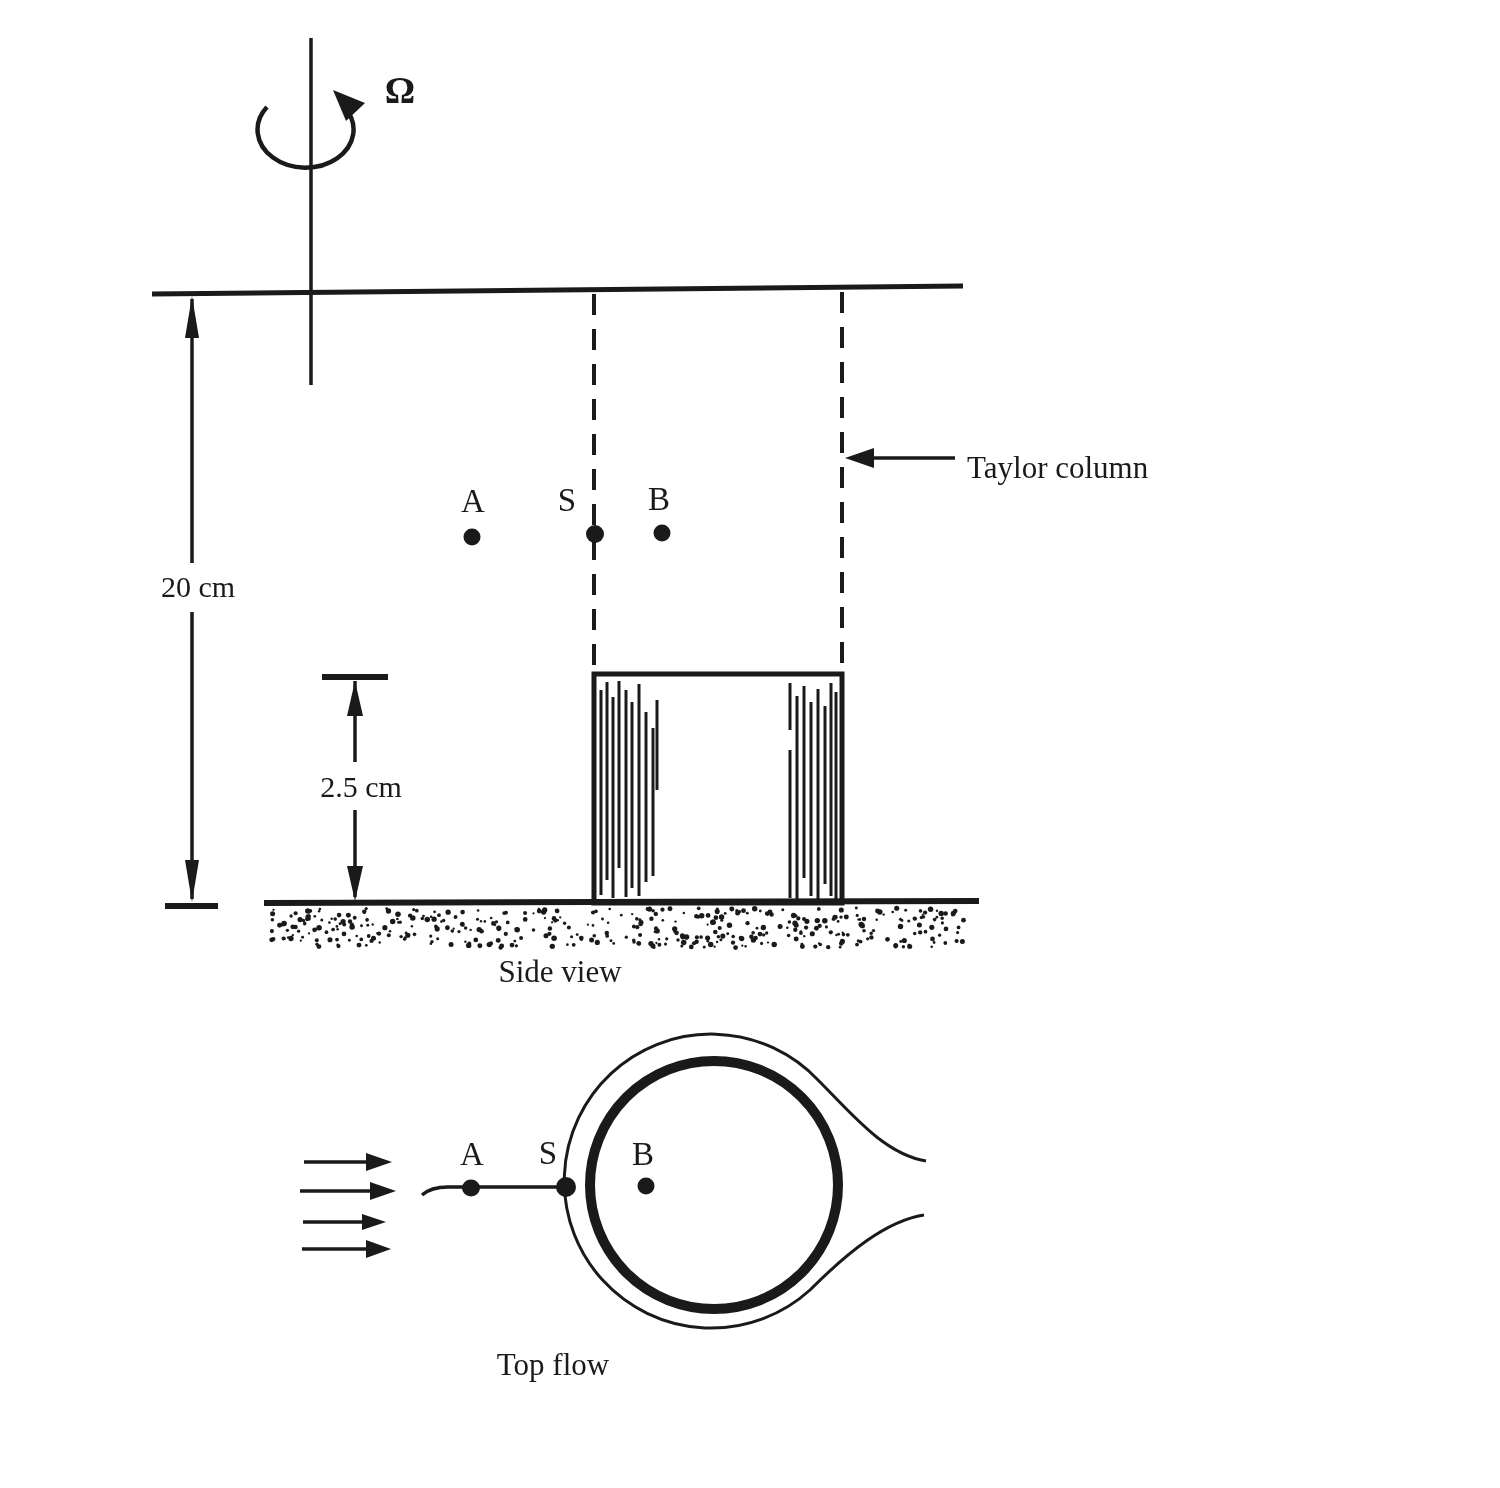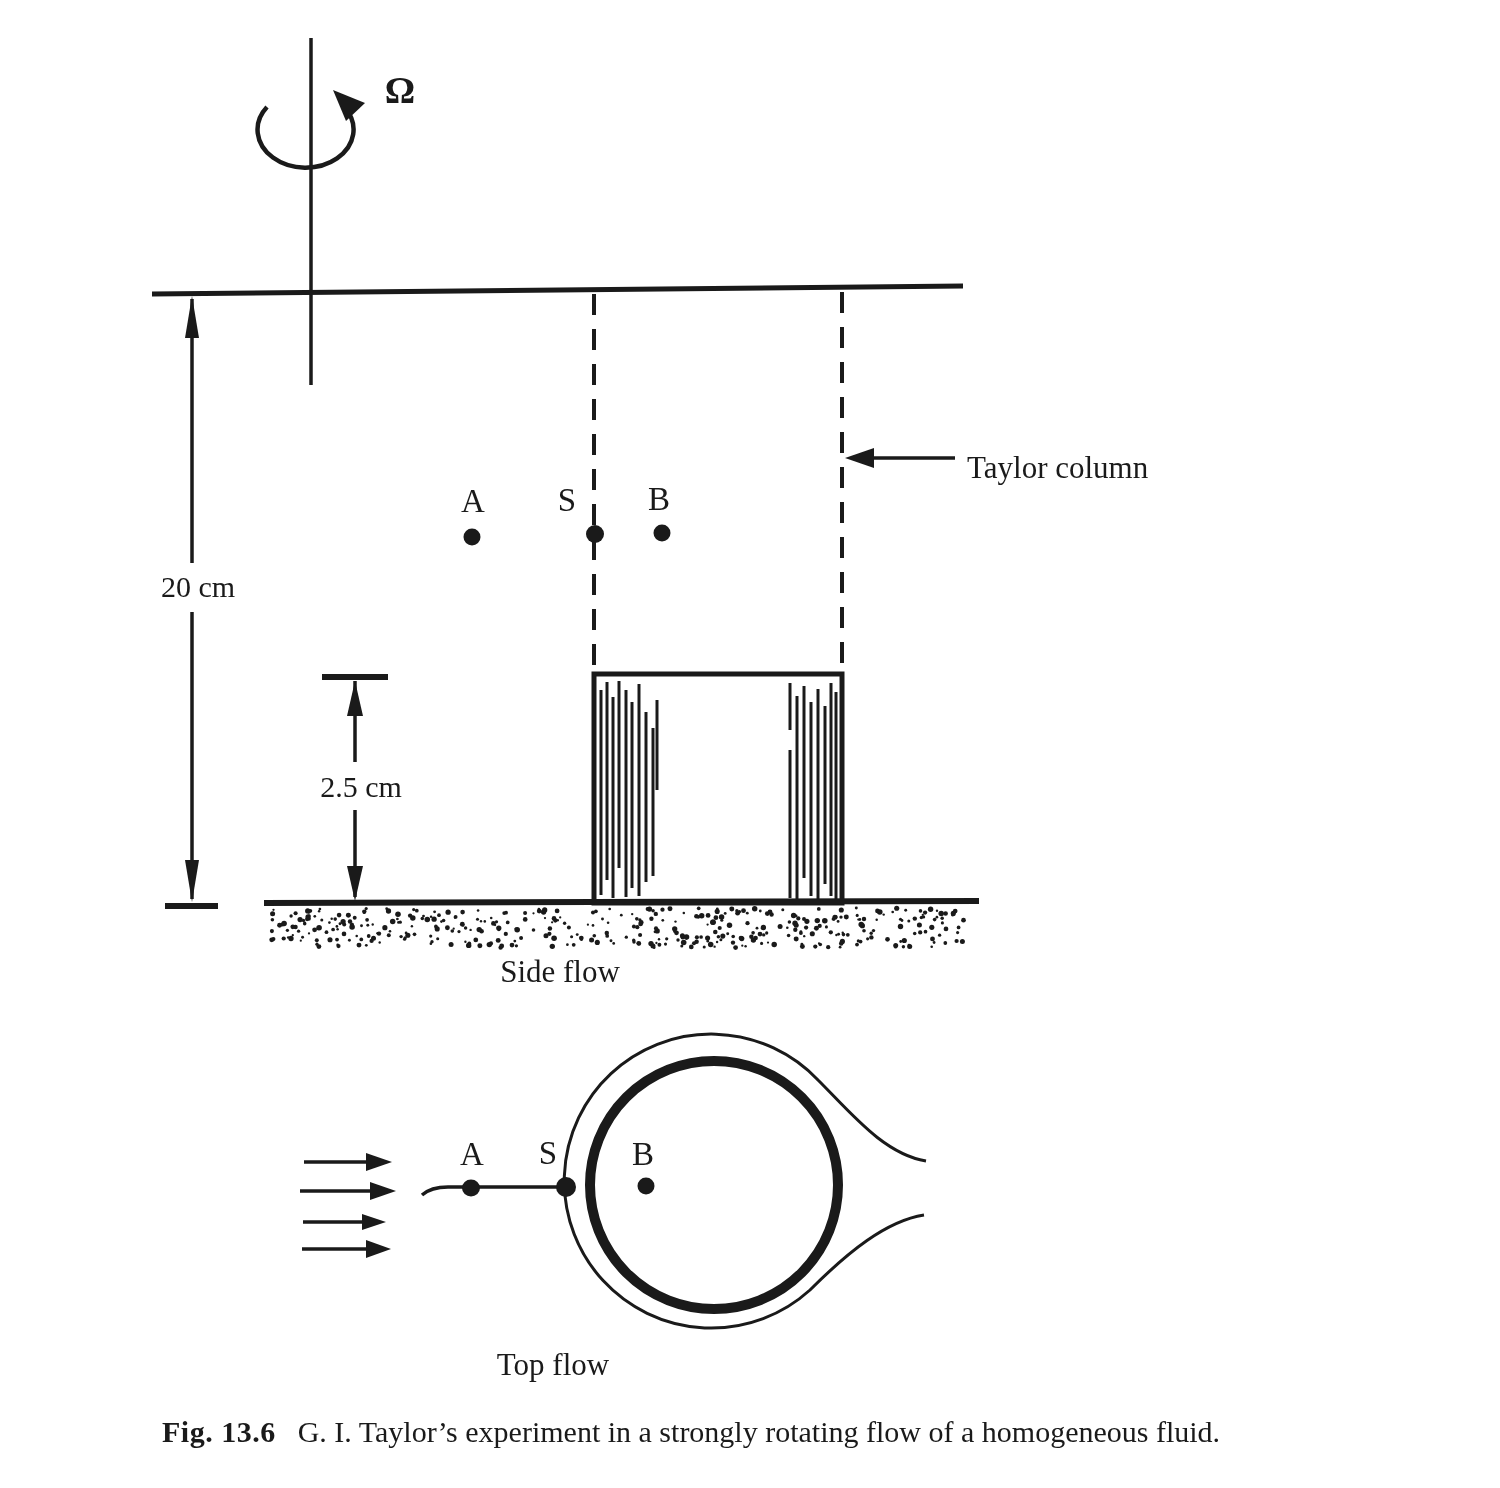--- a/index.html
+++ b/index.html
@@ -569,25 +569,22 @@
   <div class="lbl omega ctr" style="left:400px; top:90px;">Ω</div>
   <div class="lbl ann-lbl vctr" style="left:967px; top:456px;margin-top:12px;">Taylor column</div>
 
   <div class="lbl dim-lbl ctr" style="left:198px; top:587px;">20 cm</div>
   <div class="lbl dim-lbl ctr" style="left:361px; top:787px;">2.5 cm</div>
 
   <div class="lbl pt-lbl ctr" style="left:473px; top:501px;">A</div>
   <div class="lbl pt-lbl ctr" style="left:567px; top:500px;">S</div>
   <div class="lbl pt-lbl ctr" style="left:659px; top:499px;">B</div>
 
-  <div class="lbl view-lbl ctr" style="left:560px; top:972px;">Side flow</div>
+  <div class="lbl view-lbl ctr" style="left:560px; top:972px;">Side view</div>
 
   <div class="lbl pt-lbl ctr" style="left:472px; top:1154px;">A</div>
   <div class="lbl pt-lbl ctr" style="left:548px; top:1153px;">S</div>
   <div class="lbl pt-lbl ctr" style="left:643px; top:1154px;">B</div>
 
   <div class="lbl view-lbl ctr" style="left:553px; top:1365px;">Top flow</div>
 
-  <div class="lbl caption" style="left:162px; top:1415px;">
-    <span class="fig-tag">Fig. 13.6</span><span>G. I. Taylor’s experiment in a strongly rotating flow of a homogeneous fluid.</span>
-  </div>
 
 </div>
 
 </body></html>

